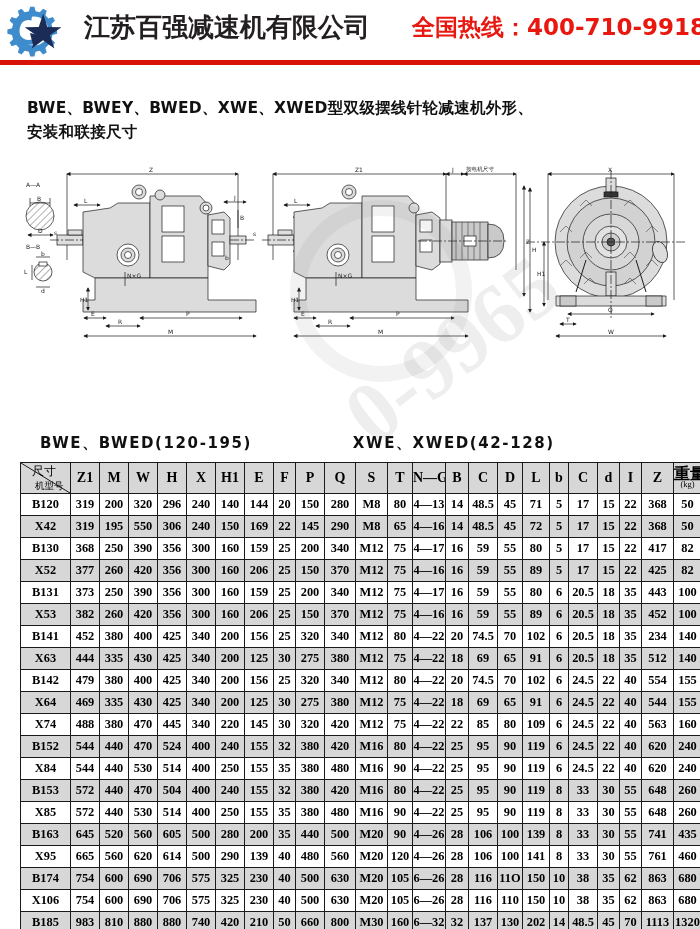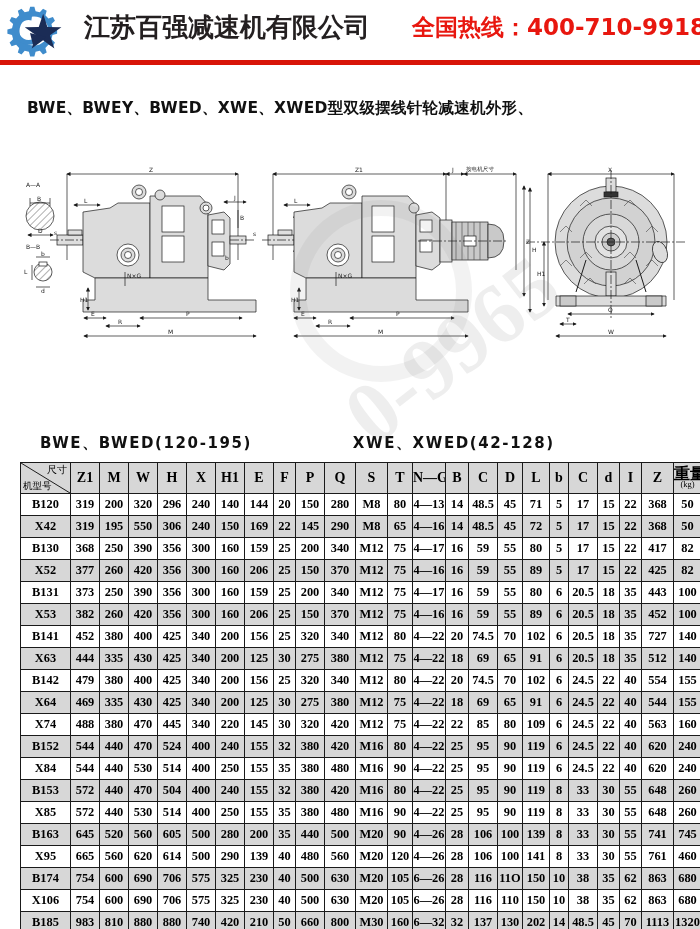--- a/index.html
+++ b/index.html
@@ -97,27 +97,27 @@
     background:#d7d7d7;
     padding:0;
   }
   .corner-inner{
     position:relative;width:100%;height:30px;
   }
   .corner-inner .diag{
     position:absolute;left:0;top:0;width:100%;height:100%;
   }
   .corner-inner .tr{
-    position:absolute;right:3px;top:0px;
-    font-size:10px;font-weight:normal;
+    position:absolute;right:14px;top:0px;
+    font-size:12px;font-weight:normal;
     font-family:"DejaVu Sans",sans-serif;
     color:#000;
   }
   .corner-inner .bl{
-    position:absolute;left:2px;bottom:0px;
+    position:absolute;left:14px;bottom:0px;
     font-size:9.5px;font-weight:normal;
     font-family:"DejaVu Sans",sans-serif;
     color:#000;
   }
   th.wt .wt-cn{
     display:block;font-size:16px;line-height:12px;
     font-family:Liberation Sans, sans-serif;font-weight:bold;
   }
   th.wt .wt-unit{
     display:block;font-size:8.5px;line-height:9px;font-weight:normal;
@@ -166,20 +166,21 @@
     </svg>
   </div>
 
   <div class="company-name">江苏百强减速机有限公司</div>
   <div class="hotline">全国热线：400-710-9918</div>
   <div class="red-rule"></div>
 </div>
 
 <div class="doc-title">
   <div>BWE、BWEY、BWED、XWE、XWED型双级摆线针轮减速机外形、</div>
+  <div>安装和联接尺寸</div>
 </div>
 
 <div class="drawings">
 <svg width="684" height="268" viewBox="0 0 684 268">
   <defs>
     <marker id="ar" markerWidth="6" markerHeight="6" refX="5" refY="3" orient="auto">
       <path d="M0,0 L6,3 L0,6 z" fill="#1a1a1a"></path>
     </marker>
     <marker id="arS" markerWidth="6" markerHeight="6" refX="1" refY="3" orient="auto">
       <path d="M6,0 L0,3 L6,6 z" fill="#1a1a1a"></path>
@@ -627,21 +628,21 @@
           <td>80</td>
           <td>4—22</td>
           <td>20</td>
           <td>74.5</td>
           <td>70</td>
           <td>102</td>
           <td>6</td>
           <td>20.5</td>
           <td>18</td>
           <td>35</td>
-          <td>727</td>
+          <td>234</td>
           <td>140</td>
         </tr>
         <tr class="alt">
           <td>X63</td>
           <td>444</td>
           <td>335</td>
           <td>430</td>
           <td>425</td>
           <td>340</td>
           <td>200</td>
@@ -862,21 +863,21 @@
           <td>4—26</td>
           <td>28</td>
           <td>106</td>
           <td>100</td>
           <td>139</td>
           <td>8</td>
           <td>33</td>
           <td>30</td>
           <td>55</td>
           <td>741</td>
-          <td>745</td>
+          <td>435</td>
         </tr>
         <tr class="norm">
           <td>X95</td>
           <td>665</td>
           <td>560</td>
           <td>620</td>
           <td>614</td>
           <td>500</td>
           <td>290</td>
           <td>139</td>

